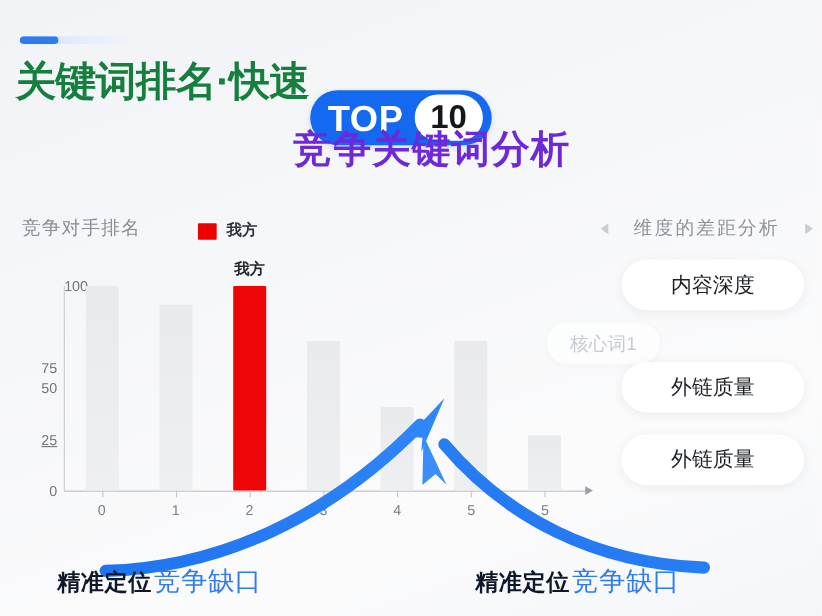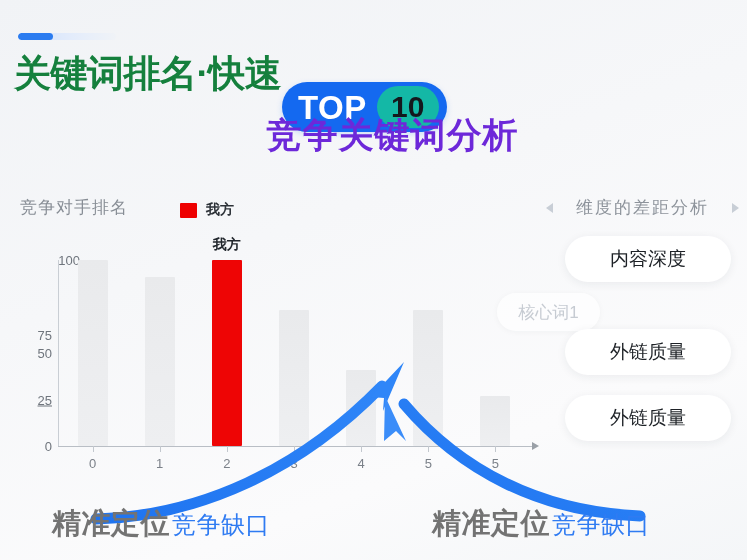--- a/index.html
+++ b/index.html
@@ -21,21 +21,21 @@
     font-size:37px;font-weight:bold;color:#15803d;letter-spacing:-0.5px;line-height:1;
     white-space:nowrap;
   }
   .badge{
     position:absolute;left:282px;top:47px;height:50px;min-width:162px;
     background:#1469f0;border-radius:26px;display:flex;align-items:center;
     padding:0 8px 0 16px;box-sizing:border-box;box-shadow:0 2px 6px rgba(20,105,240,.18);margin-top:35px;
   }
   .badge .b-top{color:#ffffff;font-size:33px;font-weight:bold;letter-spacing:0.5px;line-height:1;}
   .badge .b-num{
-    margin-left:10px;background:#14b8a6;border-radius:22px;height:42px;min-width:62px;
+    margin-left:10px;background:#ffffff;border-radius:22px;height:42px;min-width:62px;
     display:flex;align-items:center;justify-content:center;color:#14181d;
     font-size:30px;font-weight:bold;padding:0 10px;box-sizing:border-box;
   }
 
   
   .subtitle{position:absolute;left:0;right:0;top:112px;text-align:center;
     font-size:35px;font-weight:bold;color:#6d28d9;letter-spacing:1px;padding-left:38px;}
 
   
   .chart-head{position:absolute;left:20px;top:196px;display:flex;align-items:flex-end;}
@@ -78,21 +78,21 @@
     position:absolute;left:497px;top:293px;width:103px;height:38px;border-radius:20px;
     background:rgba(255,255,255,.62);display:flex;align-items:center;justify-content:center;
     font-size:17px;color:#c6cbd2;box-shadow:0 1px 6px rgba(35,45,60,.04);
   }
 
   
   .arrows{position:absolute;left:0;top:0;width:747px;height:560px;pointer-events:none;}
 
   
   .cap{position:absolute;bottom:16px;display:flex;align-items:baseline;white-space:nowrap;}
-  .cap .strong{font-size:29px;font-weight:bold;color:#737373;letter-spacing:0.5px;}
+  .cap .strong{font-size:21px;font-weight:bold;color:#0f172a;letter-spacing:0.5px;}
   .cap .soft{font-size:24px;color:#2f7bf2;margin-left:2px;letter-spacing:0.5px;}
   .cap.left{left:52px;}
   .cap.right{left:432px;}
 </style>
 </head>
 <body>
 
 <div class="stage">
 
   <div class="accent-wrap">

